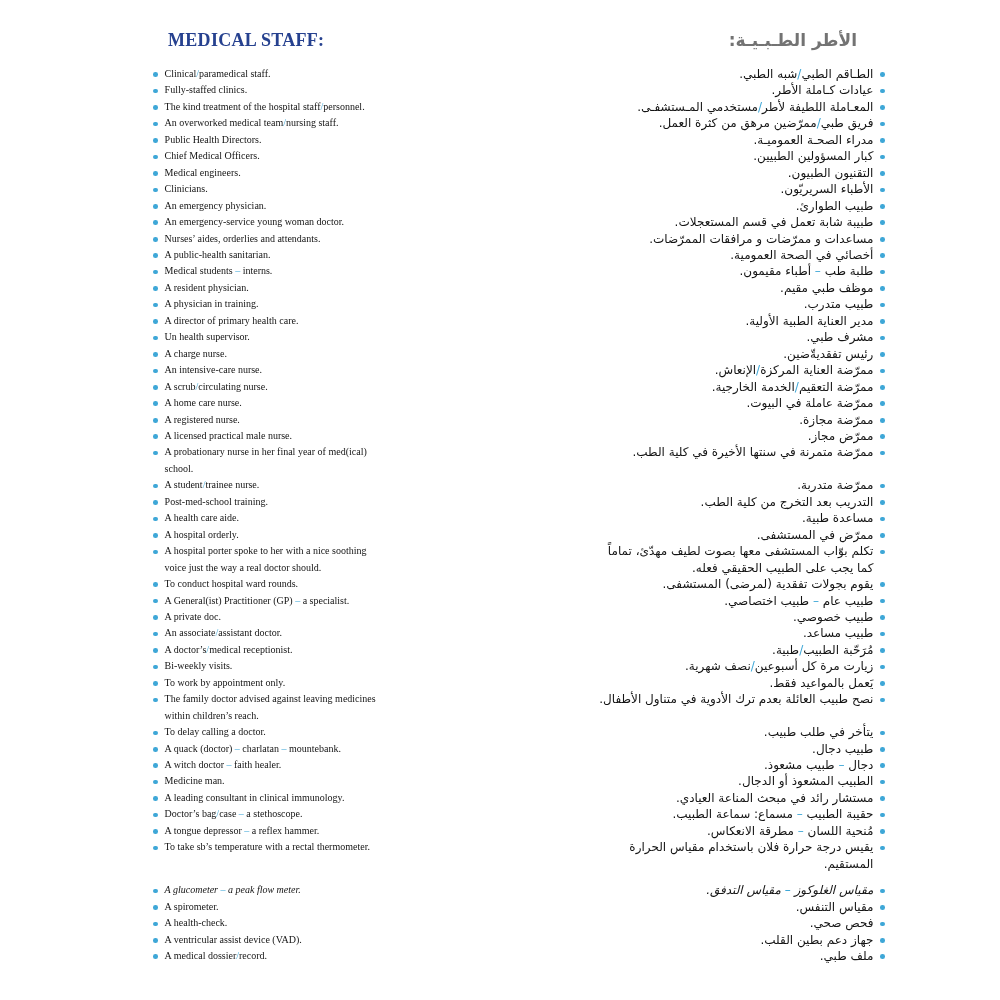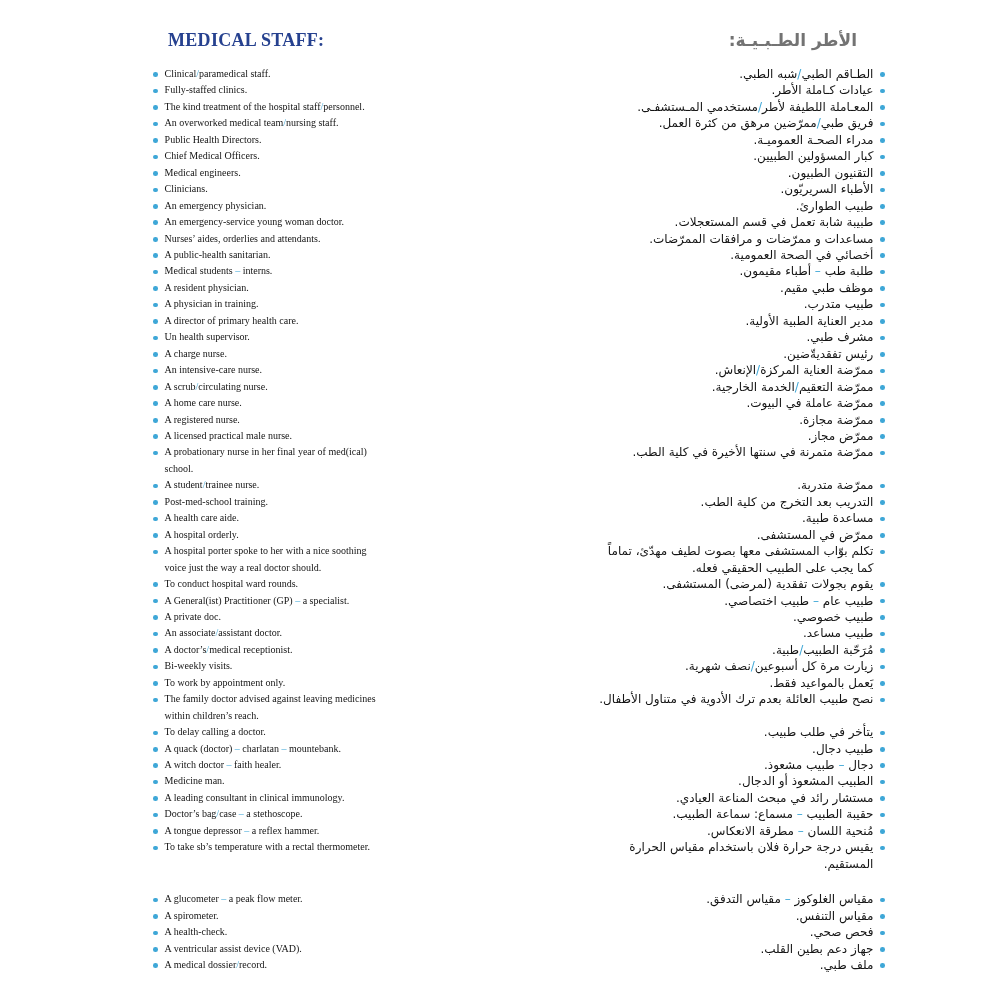--- a/index.html
+++ b/index.html
@@ -39,21 +39,21 @@
     font-family: "DejaVu Sans", sans-serif;
     font-weight: bold;
     font-size: 17px;
     color: #737373;
   }
   .row {
     display: flex;
     justify-content: space-between;
     align-items: flex-start;
   }
-  .row.gap { margin-top: 19px; }
+  .row.gap { margin-top: 10px; font-style: italic; }
   .cell-en {
     display: flex;
     align-items: flex-start;
     width: 348px;
     flex: none;
   }
   .cell-ar {
     display: flex;
     align-items: flex-start;
     direction: rtl;

